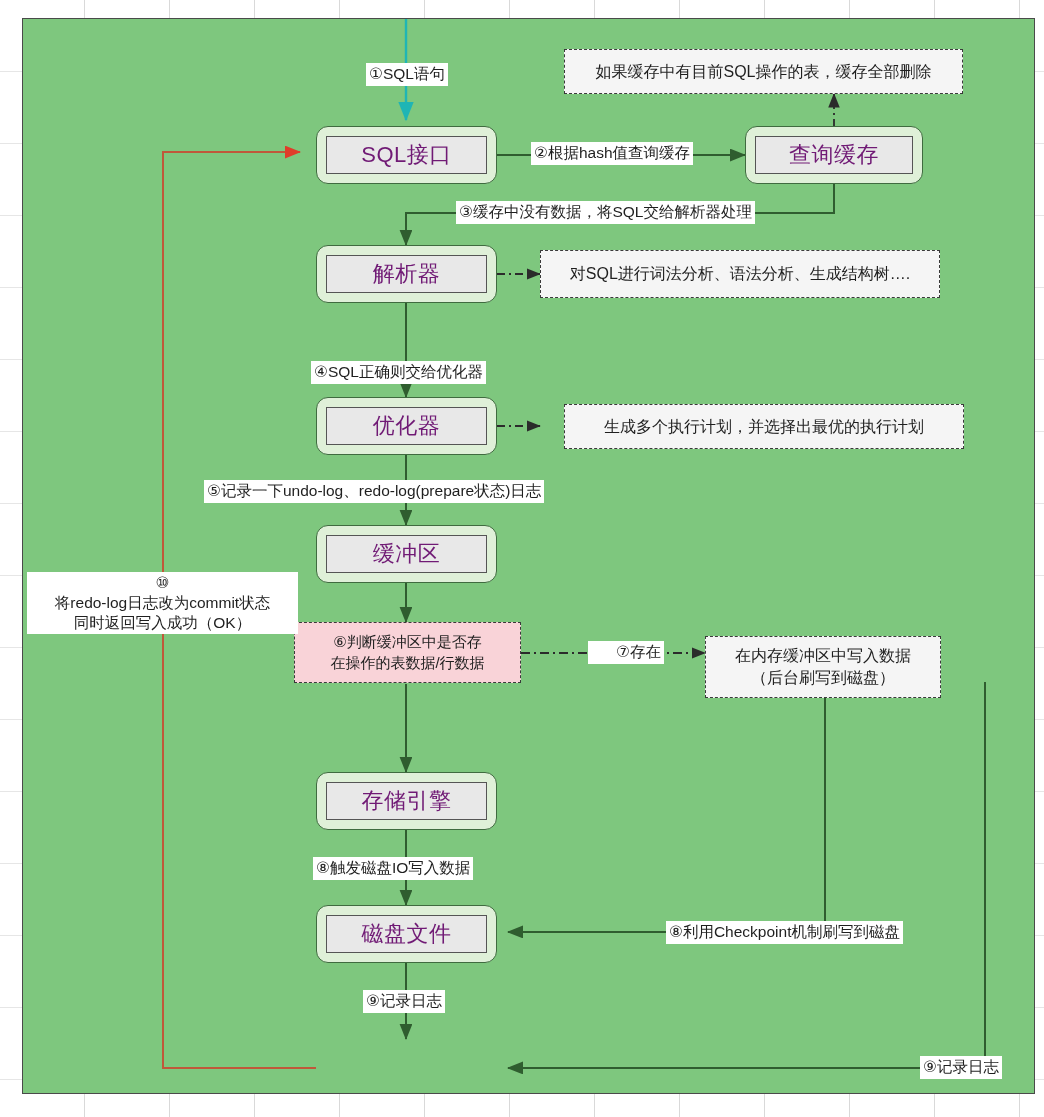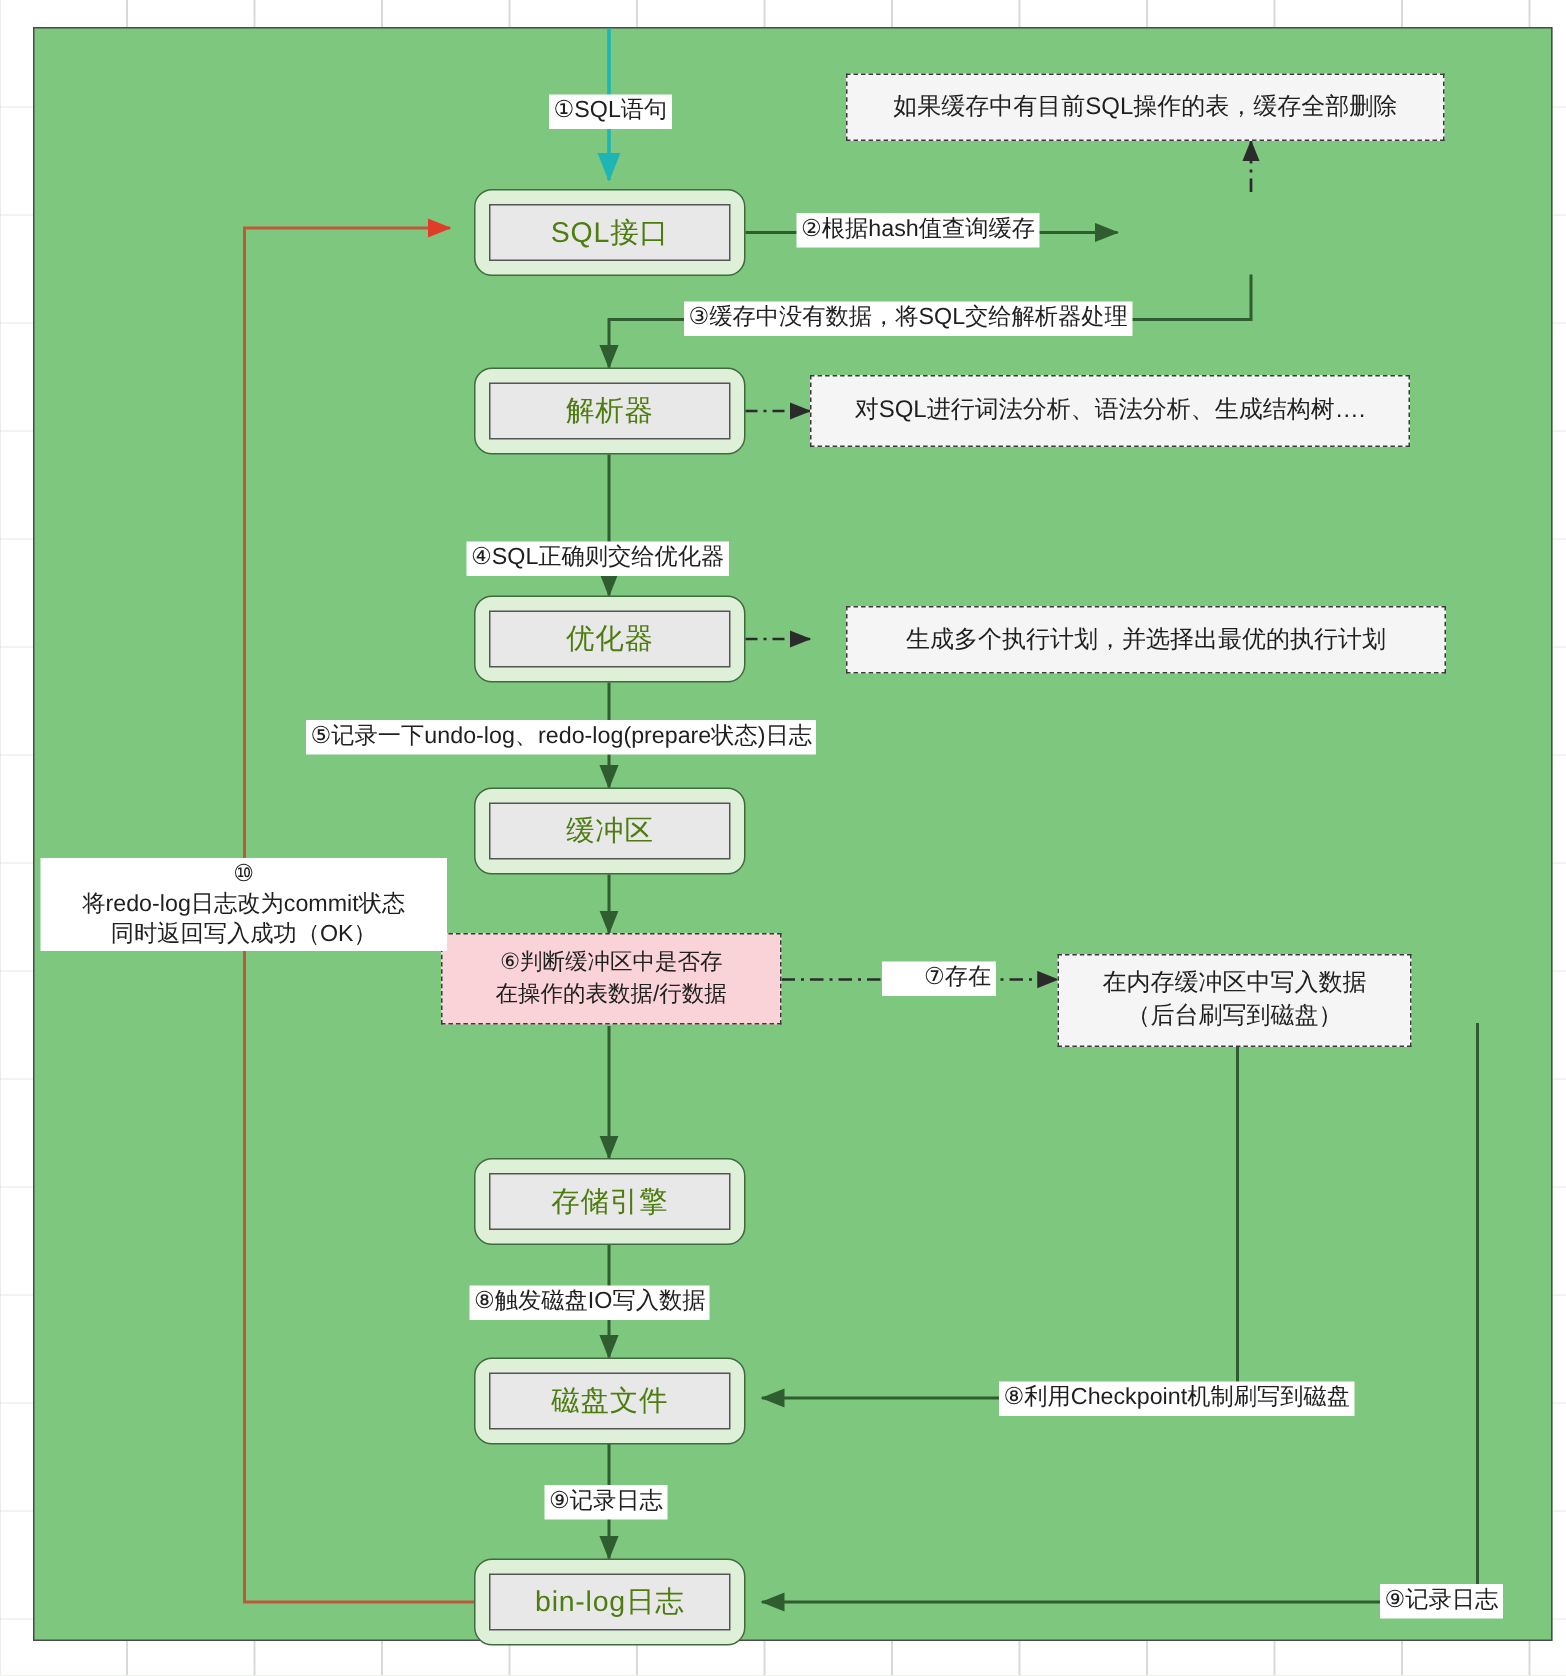--- a/index.html
+++ b/index.html
@@ -27,21 +27,21 @@
   
   .node{
     position:absolute;box-sizing:border-box;
     background:#dff0d8;border:1.6px solid #3f6b3f;border-radius:12px;
     padding:9px;
   }
   .node .inner{
     width:100%;height:100%;box-sizing:border-box;
     background:#e8e8e8;border:1.4px solid #555;
     display:flex;align-items:center;justify-content:center;
-    font-size:19px;color:#4d7c0f;letter-spacing:.5px;white-space:nowrap;
+    font-size:22px;color:#701a75;letter-spacing:.5px;white-space:nowrap;
   }
 
   
   .note{
     position:absolute;box-sizing:border-box;
     background:#f5f5f5;border:1.7px dashed #3a3a3a;
     display:flex;align-items:center;justify-content:center;text-align:center;
     font-size:16px;color:#1f1f1f;line-height:1.35;padding:4px 8px;
   }
   .note.pink{background:#f9d3d8;border-color:#3a3a3a;font-size:15px;}
@@ -111,20 +111,23 @@
       <path d="M985,682 L985,1068 L508,1068" marker-end="url(#ah-green)"></path>
 
       <path d="M316,1068 L163,1068 L163,152 L300,152" stroke="#c0583a" stroke-width="2" marker-end="url(#ah-red)"></path>
     </g>
   </svg>
 
   <div class="node" style="left:316px;top:126px;width:181px;height:58px;">
     <div class="inner">SQL接口</div>
   </div>
 
+  <div class="node" style="left:745px;top:126px;width:178px;height:58px;">
+    <div class="inner">查询缓存</div>
+  </div>
 
   <div class="node" style="left:316px;top:245px;width:181px;height:58px;">
     <div class="inner">解析器</div>
   </div>
 
   <div class="node" style="left:316px;top:397px;width:181px;height:58px;">
     <div class="inner">优化器</div>
   </div>
 
   <div class="node" style="left:316px;top:525px;width:181px;height:58px;">
@@ -132,23 +135,20 @@
   </div>
 
   <div class="node" style="left:316px;top:772px;width:181px;height:58px;">
     <div class="inner">存储引擎</div>
   </div>
 
   <div class="node" style="left:316px;top:905px;width:181px;height:58px;">
     <div class="inner">磁盘文件</div>
   </div>
 
-  <div class="node" style="left:316px;top:1039px;width:181px;height:58px;">
-    <div class="inner">bin-log日志</div>
-  </div>
 
   <div class="note" style="left:564px;top:49px;width:399px;height:45px;">
     <span>如果缓存中有目前SQL操作的表，缓存全部删除</span>
   </div>
 
   <div class="note" style="left:540px;top:250px;width:400px;height:48px;">
     <span>对SQL进行词法分析、语法分析、生成结构树….</span>
   </div>
 
   <div class="note" style="left:540px;top:404px;width:400px;height:45px;margin-left:24px;">

